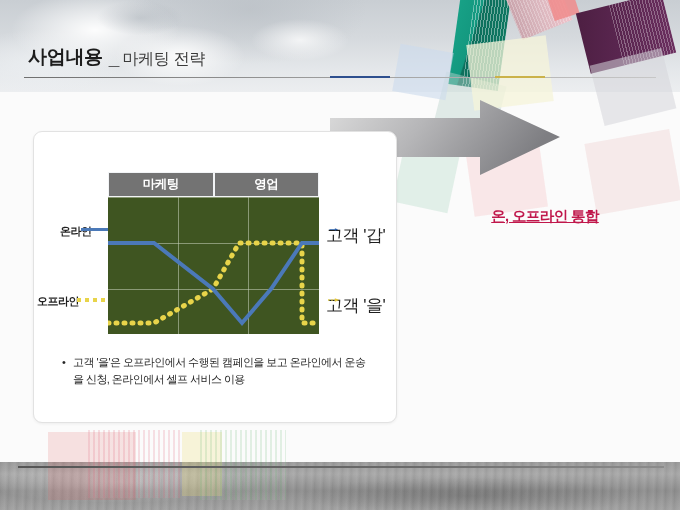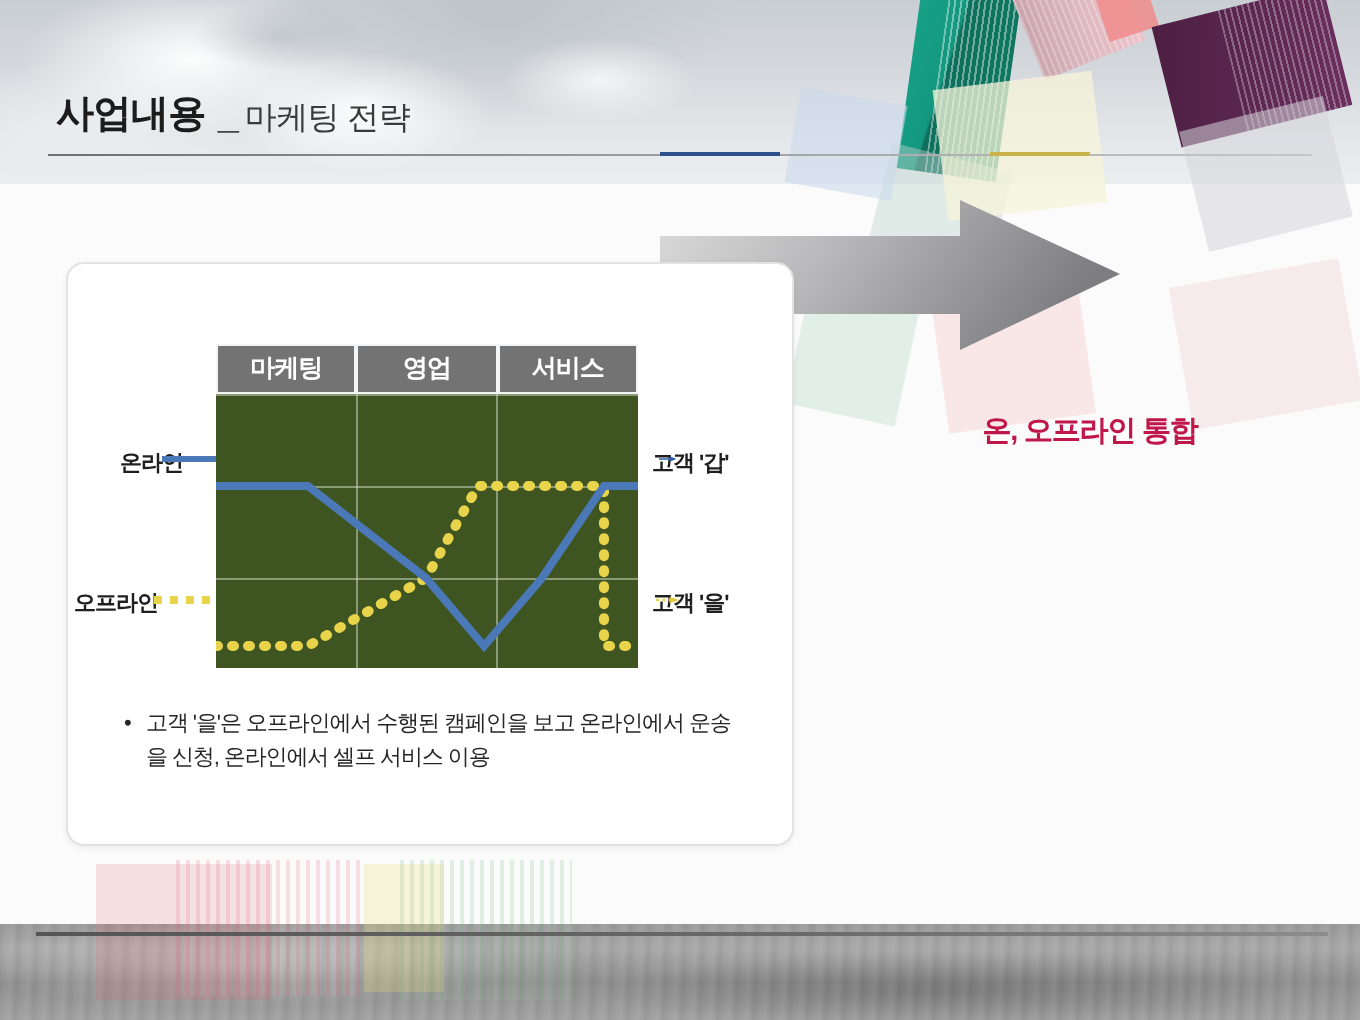--- a/index.html
+++ b/index.html
@@ -203,22 +203,22 @@
     font-size: 11px;
     font-weight: bold;
     color: #1f1f1f;
     letter-spacing: -0.5px;
     white-space: nowrap;
   }
   .lbl-online   { left: 26px;  top: 92px; }
   .lbl-offline  { left: 3px;   top: 162px; }
   .out-label {
     position: absolute;
-    font-size: 11px;
-    font-weight: bold;
+    font-size: 17px;
+    font-weight: normal;
     color: #1f1f1f;
     letter-spacing: -0.5px;
     white-space: nowrap;
   }
   .lbl-gap { left: 292px; top: 92px; }
   .lbl-eul { left: 292px; top: 162px; }
 
   .connector {
     position: absolute;
     height: 3px;
@@ -266,20 +266,21 @@
   .headline {
     position: absolute;
     left: 420px; top: 203px;
     width: 250px;
     text-align: center;
     color: #c0174b;
     font-size: 14.5px;
     font-weight: bold;
     line-height: 1.85;
     letter-spacing: -0.6px;
+    text-decoration: underline;
   }
   .note-box {
     position: absolute;
     left: 418px; top: 305px;
     width: 254px; height: 117px;
     background: #efefef;
     border-radius: 9px;
   }
   .note-text {
     position: absolute;
@@ -370,21 +371,20 @@
     </svg>
     <svg class="conn-out-eul" viewBox="0 0 30 10" xmlns="http://www.w3.org/2000/svg">
       <path d="M0,5 L19,5" stroke="#e8d44a" stroke-width="3.2" stroke-dasharray="4 4" fill="none"></path>
       <path d="M17,0.8 L29,5 L17,9.2 Z" fill="#e3c63f"></path>
     </svg>
 
     <div class="chart-wrap">
       <div class="chart-head">
         <div class="cell">마케팅</div>
         <div class="cell">영업</div>
-        <div class="cell">서비스</div>
       </div>
       <div class="chart-body">
         <div class="grid-v" style="left:70px;"></div>
         <div class="grid-v" style="left:140px;"></div>
         <div class="grid-h" style="top:0px;"></div>
         <div class="grid-h" style="top:46px;"></div>
         <div class="grid-h" style="top:92px;"></div>
 
         <svg class="chart-svg" width="211" height="137" viewBox="0 0 211 137" xmlns="http://www.w3.org/2000/svg">
 

